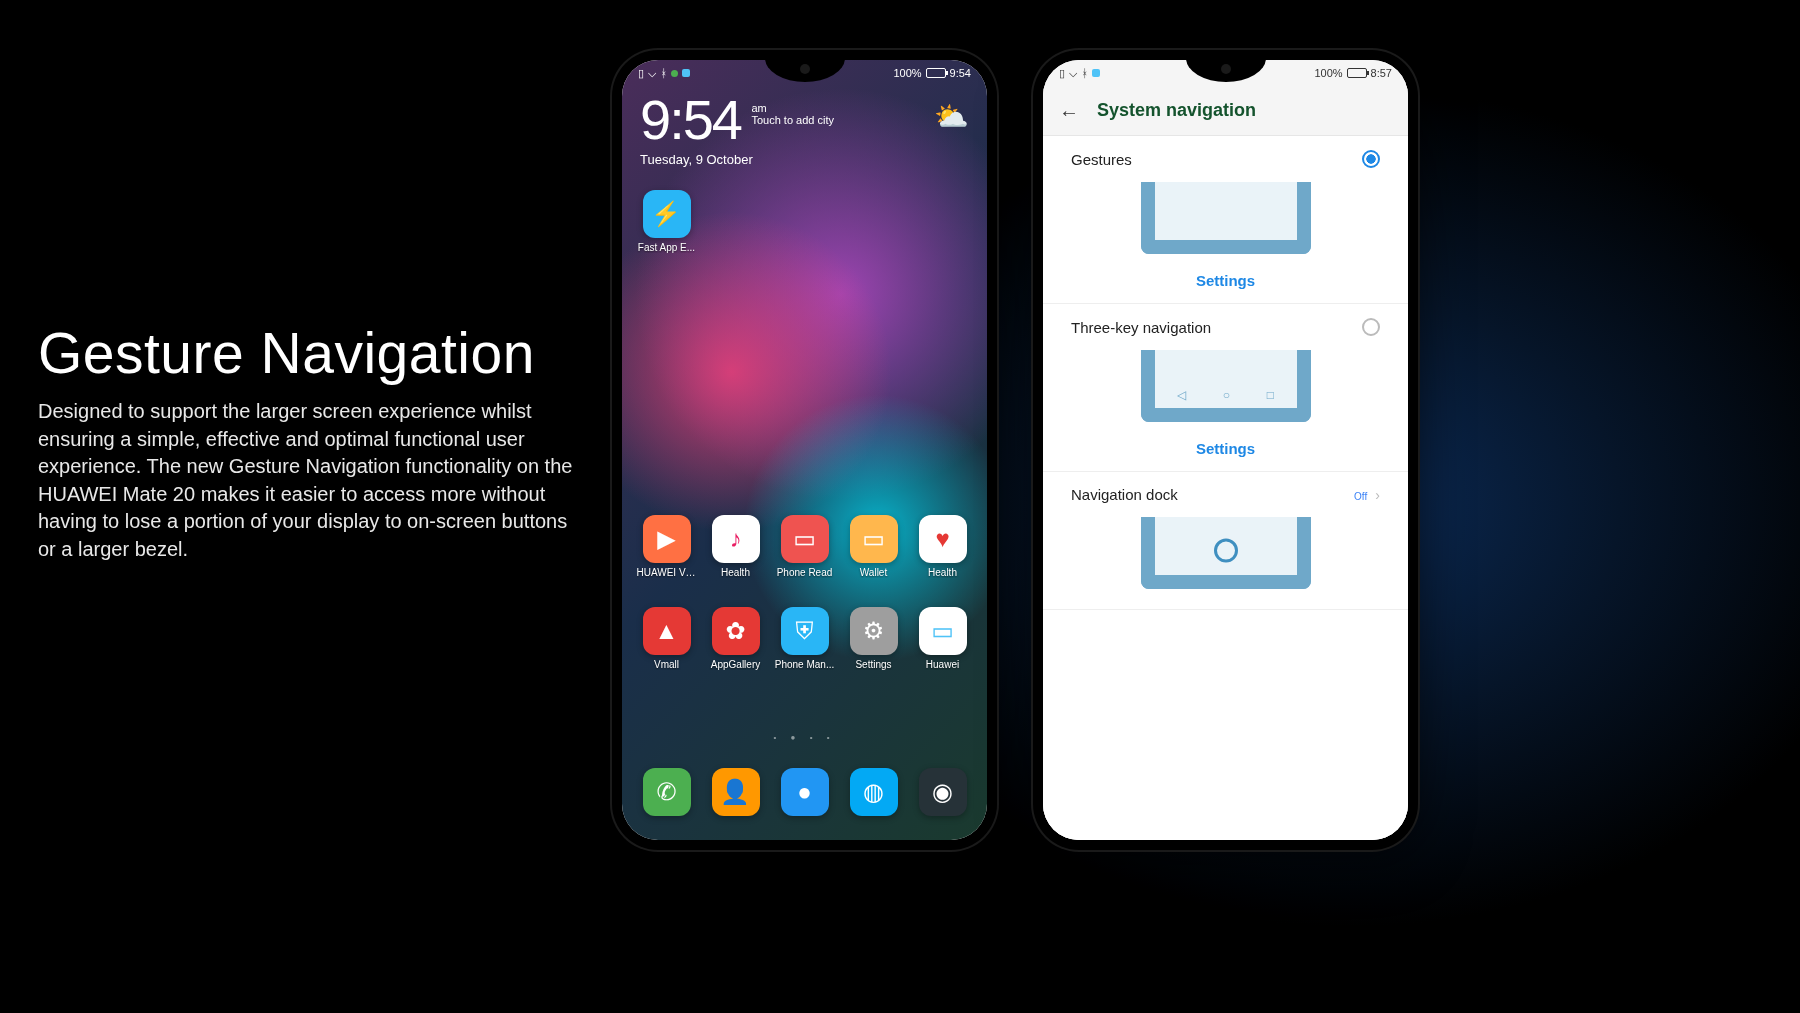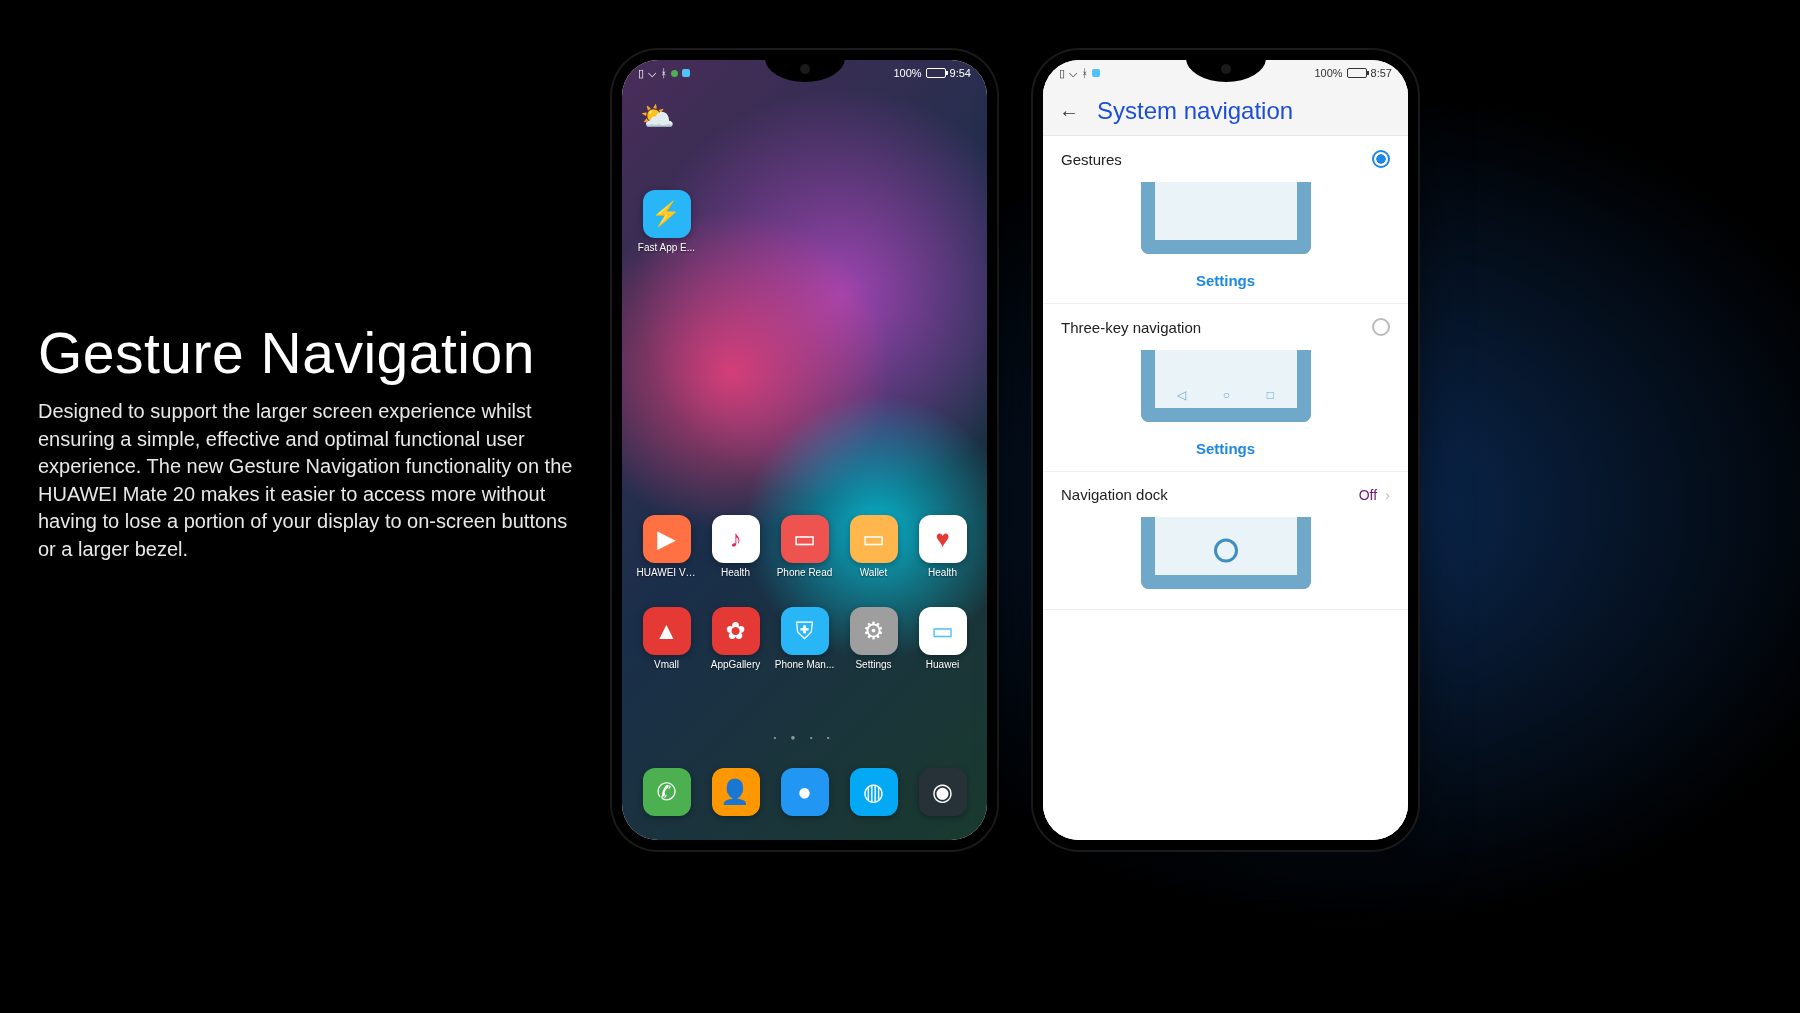--- a/index.html
+++ b/index.html
@@ -191,47 +191,47 @@
     top: 26px; left: 0; right: 0;
     height: 50px;
     background: #f5f5f5;
     display: flex;
     align-items: center;
     padding: 0 16px;
     gap: 18px;
     border-bottom: 1px solid #e6e6e6;
   }
   .settings-header .back { font-size: 20px; color: #333; }
-  .settings-header .title { font-size: 24px; font-weight: 400; color: #1d4ed8; }
+  .settings-header .title { font-size: 18px; font-weight: 700; color: #14532d; }
   .settings-body {
     position: absolute;
     top: 76px; left: 0; right: 0; bottom: 0;
     background: #fff;
     overflow: hidden;
   }
   .nav-option {
-    padding: 14px 18px 10px;
+    padding: 14px 28px 10px;
     border-bottom: 1px solid #eee;
   }
   .nav-option .row {
     display: flex;
     justify-content: space-between;
     align-items: center;
     font-size: 15px;
     color: #222;
   }
   .radio {
     width: 18px; height: 18px; border-radius: 50%;
     border: 2px solid #bbb;
   }
   .radio.sel {
     border-color: #1e88e5;
     background: radial-gradient(circle, #1e88e5 45%, #fff 50%);
   }
-  .nav-value { color: #701a75; font-size: 14px; }
+  .nav-value { color: #3b82f6; font-size: 10px; }
   .nav-illus {
     margin: 14px auto 10px;
     width: 170px; height: 72px;
     position: relative;
   }
   .nav-illus .frame {
     position: absolute;
     left: 0; right: 0; top: 0; bottom: 0;
     border: 14px solid #6fa8c9;
     border-top: none;
@@ -286,20 +286,28 @@
         <span class="chip"></span>
       </div>
       <div class="icons-r">
         <span>100%</span>
         <span class="batt"></span>
         <span>9:54</span>
       </div>
     </div>
 
     <div class="clock">
+      <div>
+        <span class="time-big">9:54</span>
+        <span class="time-meta">
+          <span>am</span><br>
+          <span>Touch to add city</span>
+        </span>
+        <div class="date">Tuesday, 9 October</div>
+      </div>
       <div class="weather-icon">⛅</div>
     </div>
 
     <div class="app-grid row-top">
       <div class="app">
         <div class="ic" style="background:#29b6f6;">⚡</div>
         <div class="lbl">Fast App E...</div>
       </div>
     </div>
 

